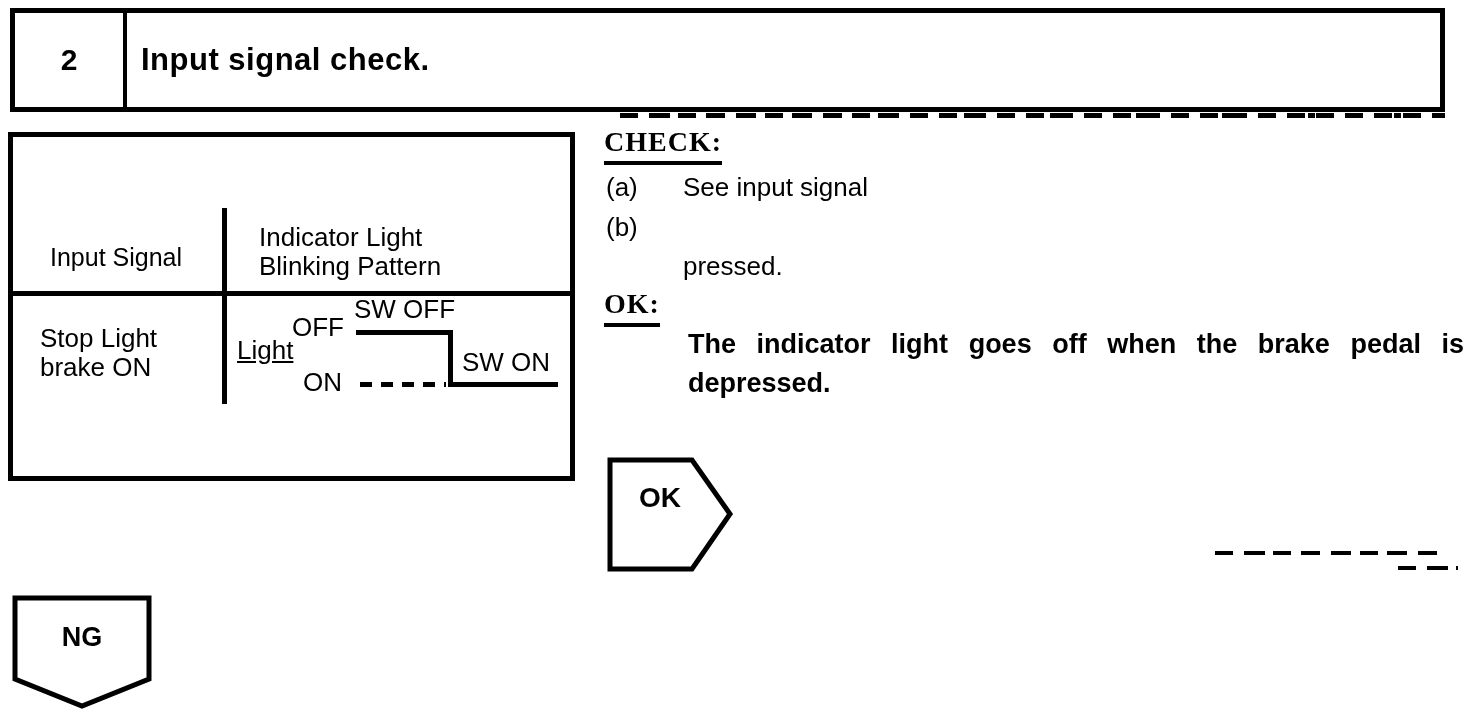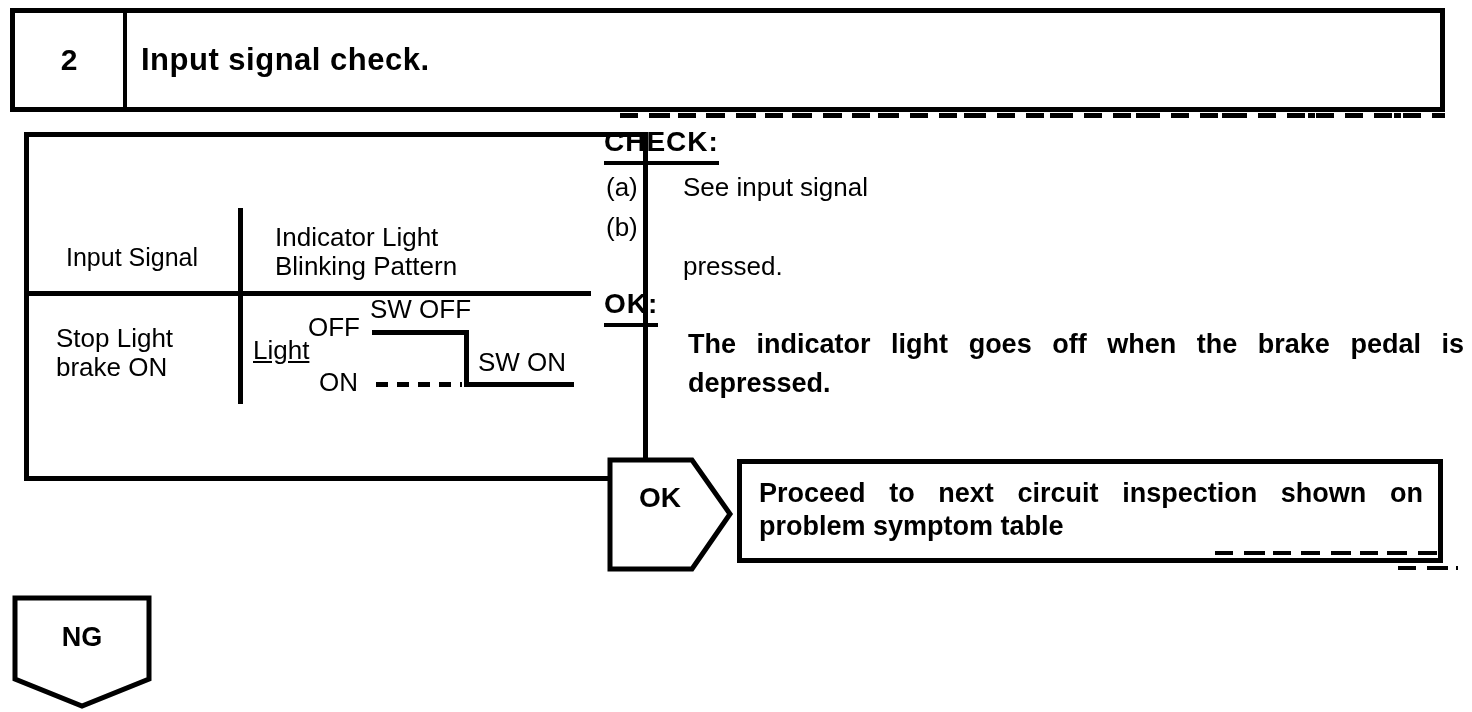--- a/index.html
+++ b/index.html
@@ -14,28 +14,28 @@
   .step-box{left:10px;top:8px;width:1435px;height:104px;border:5px solid #000;box-sizing:border-box;}
   .step-num-cell{position:absolute;left:0;top:0;bottom:0;width:108px;border-right:4px solid #000;
     display:flex;align-items:center;justify-content:center;font-size:30px;font-weight:700;}
   .step-title{position:absolute;left:126px;top:50%;transform:translateY(-50%);
     font-size:31px;font-weight:700;letter-spacing:0.5px;white-space:nowrap;}
   
   .scan-strip{background-image:
       repeating-linear-gradient(90deg,#000 0 18px,transparent 18px 29px),
       repeating-linear-gradient(90deg,#000 0 7px,transparent 7px 43px);}
   
-  .signal-box{left:24px;top:132px;width:624px;height:349px;border:5px solid #000;box-sizing:border-box;}
+  .signal-box{left:8px;top:132px;width:567px;height:349px;border:5px solid #000;box-sizing:border-box;}
   .t25{font-size:25px;line-height:29px;}
   .t26{font-size:26px;line-height:29px;}
   .nowrap{white-space:nowrap;}
   .just{text-align:justify;text-align-last:justify;}
   
   .uhead{font-size:28px;font-weight:700;letter-spacing:1px;border-bottom:4px solid #000;
-    padding-bottom:3px;white-space:nowrap;}
+    padding-bottom:3px;white-space:nowrap;font-family:Liberation Serif, serif;}
   .body-line{font-size:26px;line-height:30px;}
   .ok-line{font-size:27px;line-height:30px;font-weight:700;text-align:right;}
   
   .conn-label{font-weight:700;font-size:28px;text-align:center;line-height:28px;}
   .proceed-box{left:737px;top:459px;width:706px;height:104px;border:5px solid #000;box-sizing:border-box;}
   .proceed-text{position:absolute;left:17px;right:15px;top:13px;font-size:27px;line-height:33px;font-weight:700;}
 </style>
 </head>
 <body>
 
@@ -88,26 +88,20 @@
 
   <div class="abs uhead" style="left:604px;top:288px;">OK:</div>
   <div class="abs ok-line just" style="left:688px;top:329px;width:776px;">The indicator light goes off when the brake pedal is</div>
   <div class="abs ok-line nowrap" style="left:688px;top:368px;">depressed.</div>
 
   <svg class="abs" style="left:605px;top:455px;" width="130" height="120" viewBox="0 0 130 120">
     <polygon points="5,5 87,5 125,59 87,114 5,114" fill="#ffffff" stroke="#000000" stroke-width="5"></polygon>
   </svg>
   <div class="abs conn-label" style="left:620px;top:484px;width:80px;">OK</div>
 
-  <div class="abs proceed-box">
-    <div class="proceed-text">
-      <div class="just">Proceed to next circuit inspection shown on</div>
-      <div class="nowrap">problem symptom table</div>
-    </div>
-  </div>
   <div class="abs scan-strip" style="left:1215px;top:551px;width:228px;height:4px;"></div>
   <div class="abs scan-strip" style="left:1398px;top:566px;width:60px;height:4px;"></div>
 
   <svg class="abs" style="left:10px;top:592px;" width="146" height="122" viewBox="0 0 146 122">
     <polygon points="5,6 139,6 139,87 72,114 5,87" fill="#ffffff" stroke="#000000" stroke-width="5"></polygon>
   </svg>
   <div class="abs conn-label" style="left:15px;top:623px;width:134px;font-size:27px;">NG</div>
 
 </div>
 

